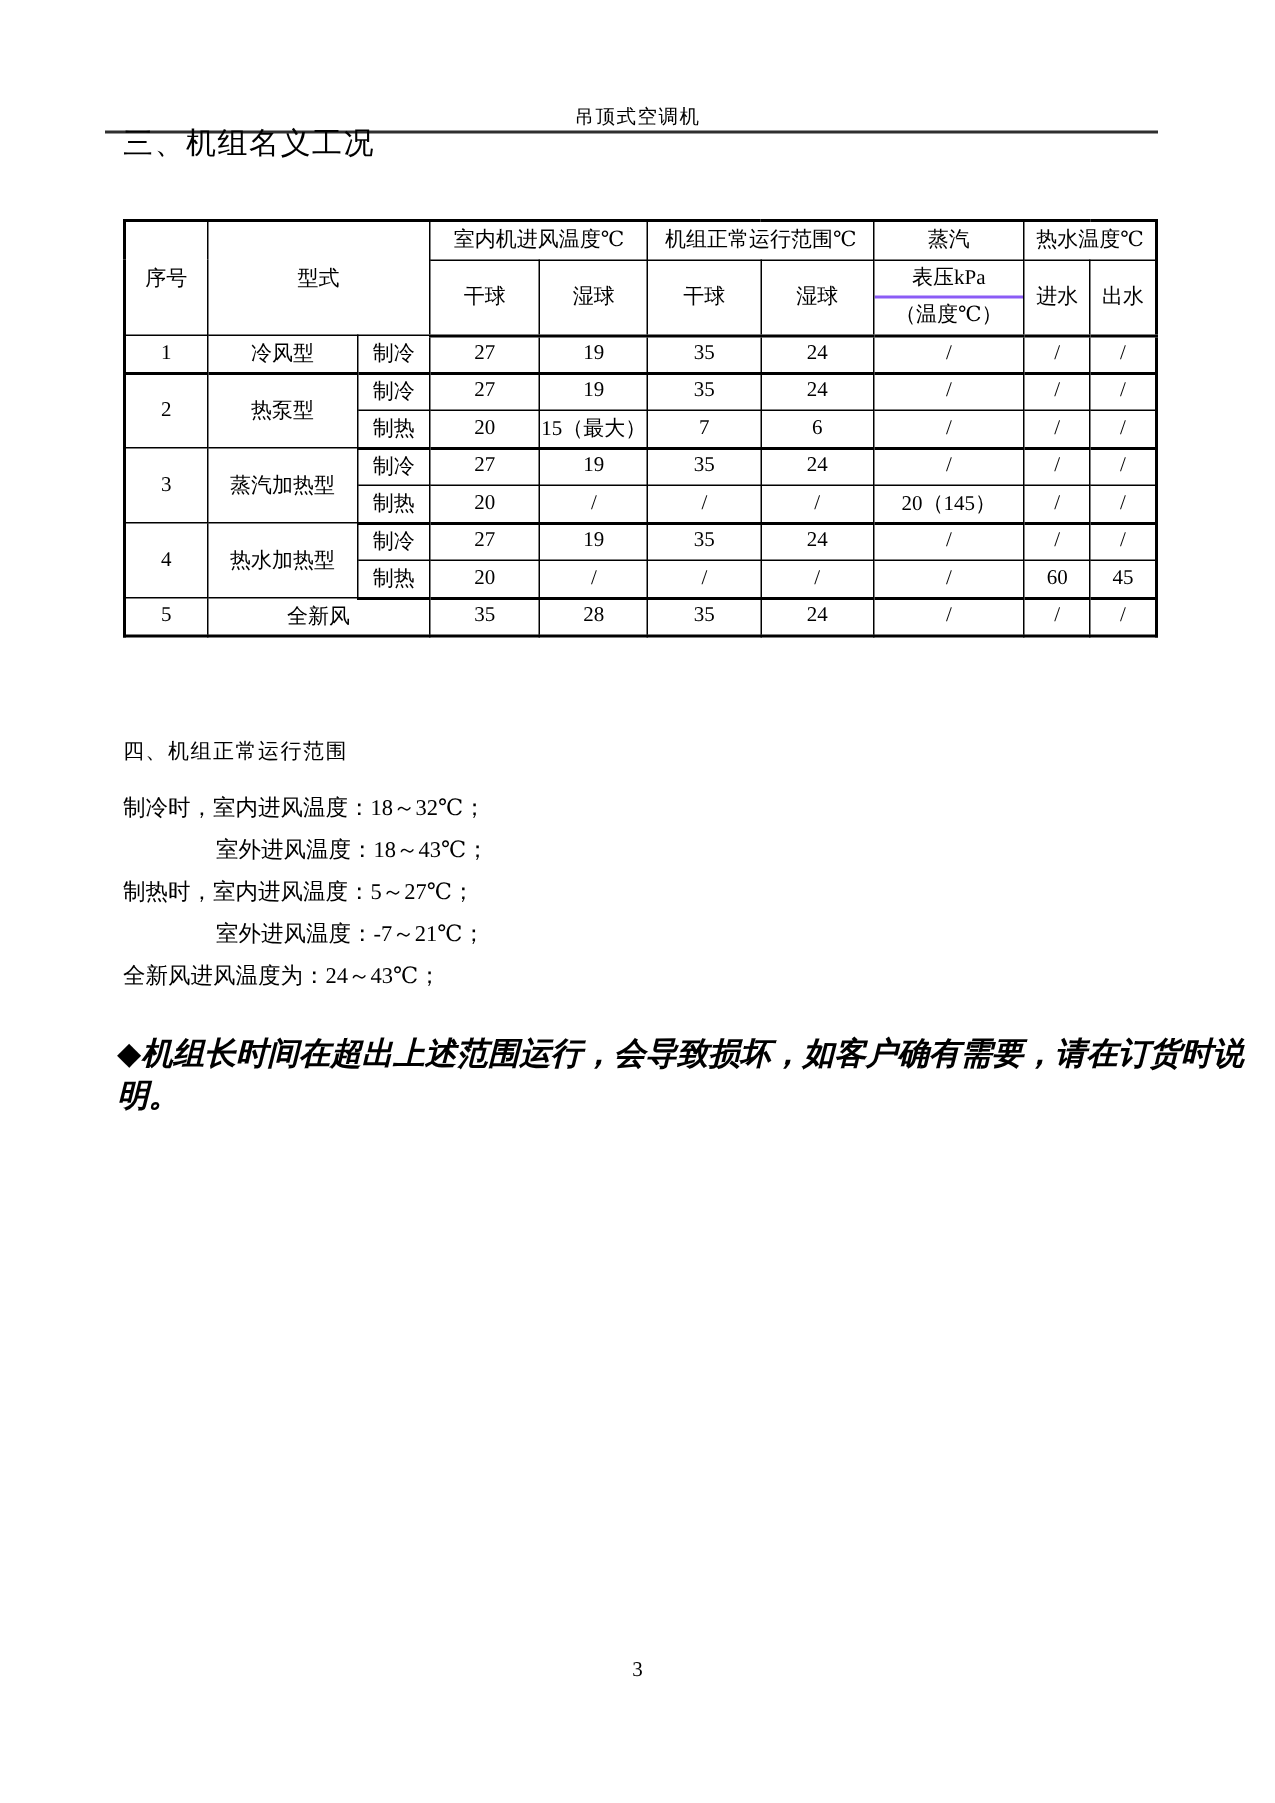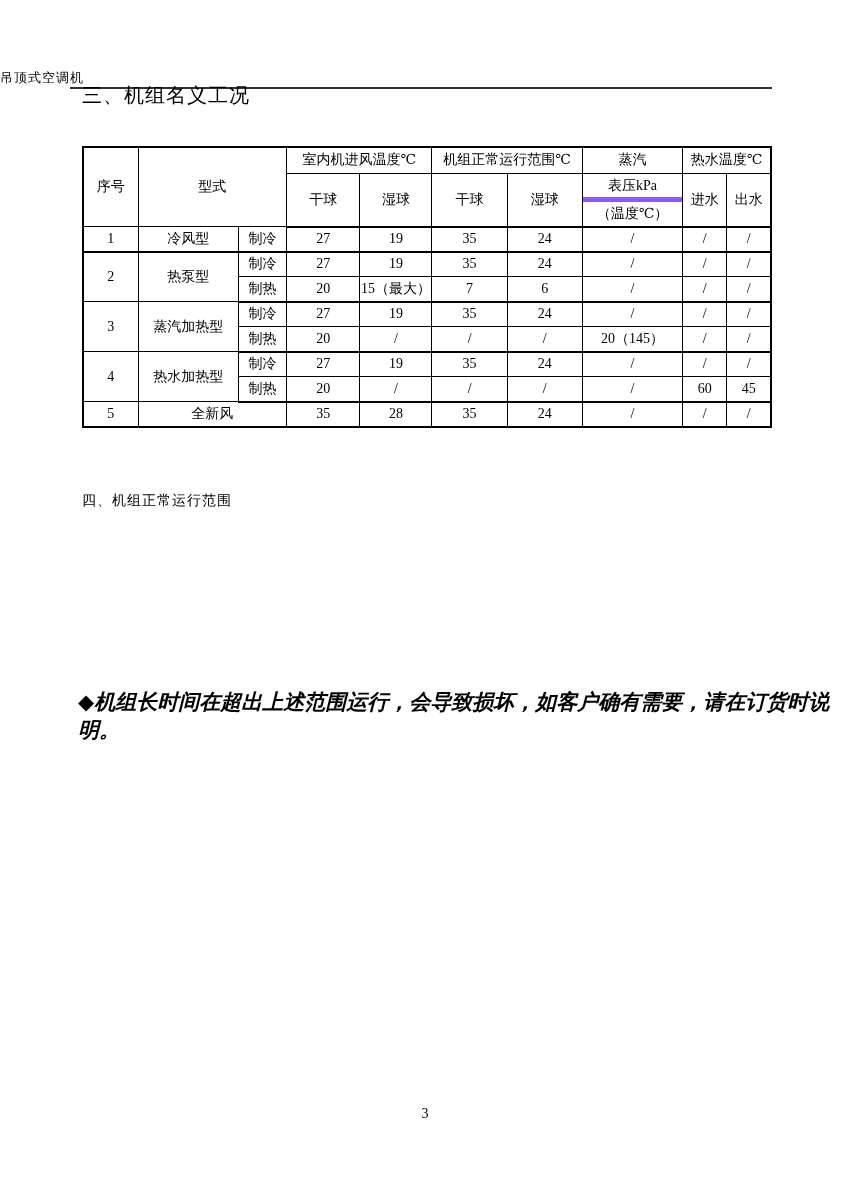--- a/index.html
+++ b/index.html
@@ -10,20 +10,21 @@
     margin: 0 auto;
     background: #ffffff;
     font-family: "Liberation Serif", "DejaVu Serif", serif;
     color: #000;
     overflow: hidden;
   }
   .page-header {
     position: absolute;
     top: 69px; left: 0;
     width: 100%;
+    text-align: center;
     font-size: 13px;
     letter-spacing: 1px;
   }
   .header-rule {
     position: absolute;
     top: 87px; left: 70px;
     width: 702px;
     height: 0;
     border-top: 2px solid #2f2f2f;
   }
@@ -52,21 +53,21 @@
     overflow: hidden;
     white-space: nowrap;
   }
   tr.hr1 { height: 26px; }
   tr.hr2 { height: 48px; margin-top: 22px; }
   tr.dr  { height: 25px; }
   tr.gsep td { border-bottom-width: 2px; }
   td.steam-sub { padding: 0; }
   .steam-top {
     height: 23px; line-height: 23px;
-    border-bottom: 5px solid #8b5cf6;
+    border-bottom: 2px solid #8b5cf6;
   }
   .steam-bottom { height: 24px; line-height: 24px; }
   .s4-title {
     position: absolute;
     top: 492px; left: 82px;
     margin: 0;
     font-size: 14px;
     font-weight: normal;
     letter-spacing: 1px;
   }
@@ -236,18 +237,25 @@
         <td>24</td>
         <td>/</td>
         <td>/</td>
         <td>/</td>
       </tr>
     </tbody>
   </table>
 
   <h2 class="s4-title">四、机组正常运行范围</h2>
 
+  <div class="body-lines">
+    <p>制冷时，室内进风温度：18～32℃；</p>
+    <p class="indent">室外进风温度：18～43℃；</p>
+    <p>制热时，室内进风温度：5～27℃；</p>
+    <p class="indent">室外进风温度：-7～21℃；</p>
+    <p>全新风进风温度为：24～43℃；</p>
+  </div>
 
   <p class="note">◆机组长时间在超出上述范围运行，会导致损坏，如客户确有需要，请在订货时说明。</p>
 
   <div class="page-number">3</div>
 
 </div>
 
 </body></html>

